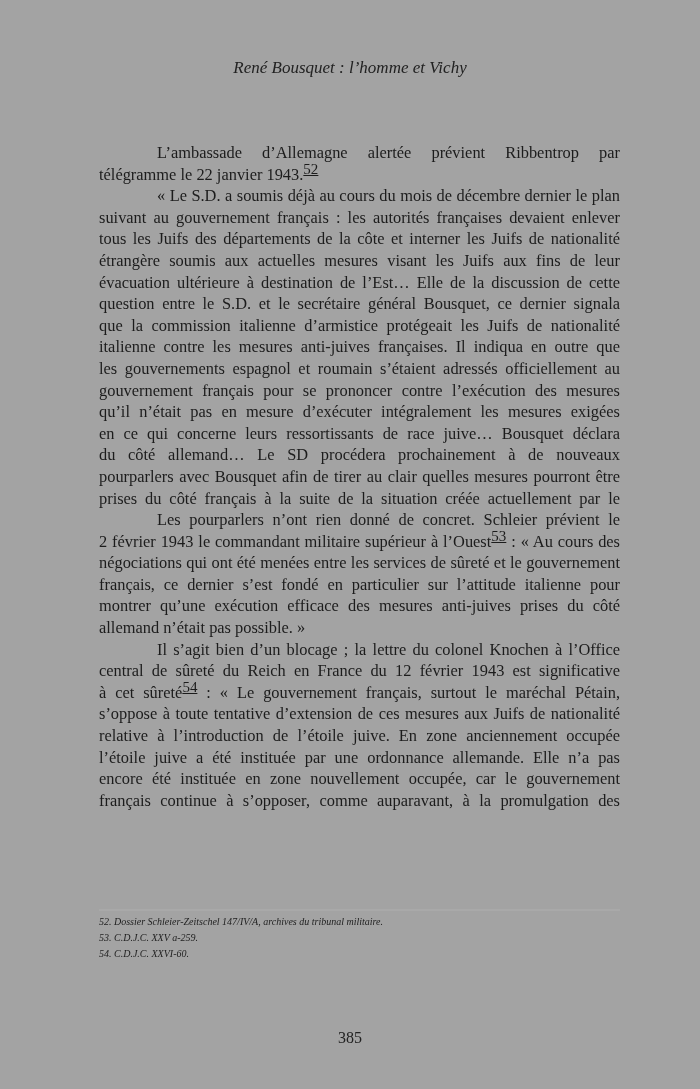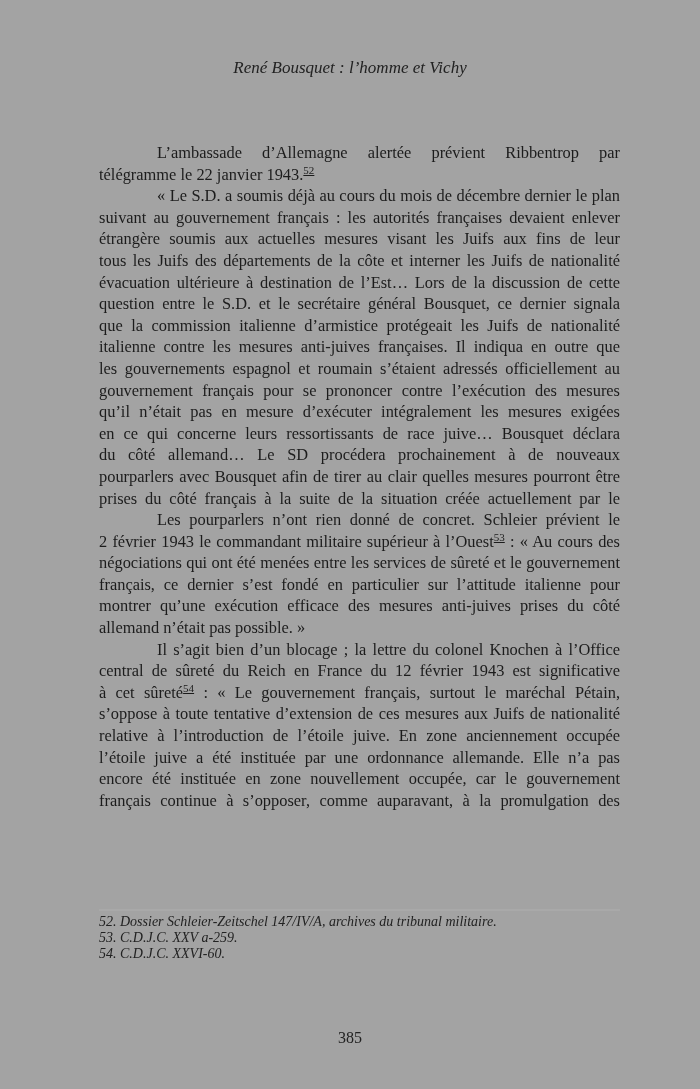--- a/index.html
+++ b/index.html
@@ -7,42 +7,42 @@
          font-family:"DejaVu Serif", "Liberation Serif", serif; color:#1a1a1a; }
   .page { position:absolute; left:0; top:0; width:700px; height:1089px; background:#a3a3a3; }
   .running-head { position:absolute; top:58px; left:0; width:700px; text-align:center;
                   font-family:"Liberation Serif", serif; font-style:italic; font-size:17px; color:#222; }
   .body-text { position:absolute; left:99px; top:142px; width:521px;
                font-family:"Liberation Serif", serif; font-size:16.4px; line-height:21.6px;
                text-align:justify; color:#1c1c1c; }
   .line { display:block; text-align:justify; text-align-last:justify; white-space:nowrap; }
   .line.last { text-align-last:left; }
   .line.indent { padding-left:58px; }
-  sup { font-size:11px; line-height:0; vertical-align:6px;text-decoration:underline; }
+  sup { font-size:15px; line-height:0; vertical-align:6px;text-decoration:underline; }
   .rule { position:absolute; left:99px; top:909px; width:521px; height:2px; background:#a9a9a9; }
   .footnotes { position:absolute; left:99px; top:914px; width:521px;
-               font-family:"Liberation Serif", serif; font-style:italic; font-size:14px; line-height:16px; color:#222; }
+               font-family:"Liberation Serif", serif; font-style:italic; font-size:10px; line-height:16px; color:#222; }
   .footnote { display:block; white-space:nowrap; }
   .folio { position:absolute; top:997px; left:0; width:700px; text-align:center;
            font-family:"Liberation Serif", serif; font-size:16px; color:#222;margin-top:32px; }
 </style>
 </head>
 <body>
 
 <div class="page">
   <div class="running-head">René Bousquet : l’homme et Vichy</div>
 
   <div class="body-text" id="body-text">
       <span class="line indent"><span>L’ambassade d’Allemagne alertée prévient Ribbentrop par</span></span>
       <span class="line last"><span>télégramme le 22 janvier 1943.</span><sup>52</sup></span>
       <span class="line indent"><span>« Le S.D. a soumis déjà au cours du mois de décembre dernier le plan</span></span>
       <span class="line"><span>suivant au gouvernement français : les autorités françaises devaient enlever</span></span>
+      <span class="line"><span>tous les Juifs des départements de la côte et interner les Juifs de nationalité</span></span>
       <span class="line"><span>étrangère soumis aux actuelles mesures visant les Juifs aux fins de leur</span></span>
-      <span class="line"><span>tous les Juifs des départements de la côte et interner les Juifs de nationalité</span></span>
-      <span class="line"><span>évacuation ultérieure à destination de l’Est… Lors de la discussion de cette</span></span>
+      <span class="line"><span>évacuation ultérieure à destination de l’Est… Elle de la discussion de cette</span></span>
       <span class="line"><span>question entre le S.D. et le secrétaire général Bousquet, ce dernier signala</span></span>
       <span class="line"><span>que la commission italienne d’armistice protégeait les Juifs de nationalité</span></span>
       <span class="line"><span>italienne contre les mesures anti-juives françaises. Il indiqua en outre que</span></span>
       <span class="line"><span>les gouvernements espagnol et roumain s’étaient adressés officiellement au</span></span>
       <span class="line"><span>gouvernement français pour se prononcer contre l’exécution des mesures</span></span>
       <span class="line"><span>qu’il n’était pas en mesure d’exécuter intégralement les mesures exigées</span></span>
       <span class="line"><span>en ce qui concerne leurs ressortissants de race juive… Bousquet déclara</span></span>
       <span class="line"><span>du côté allemand… Le SD procédera prochainement à de nouveaux</span></span>
       <span class="line"><span>pourparlers avec Bousquet afin de tirer au clair quelles mesures pourront être</span></span>
       <span class="line"><span>prises du côté français à la suite de la situation créée actuellement par le</span></span>

